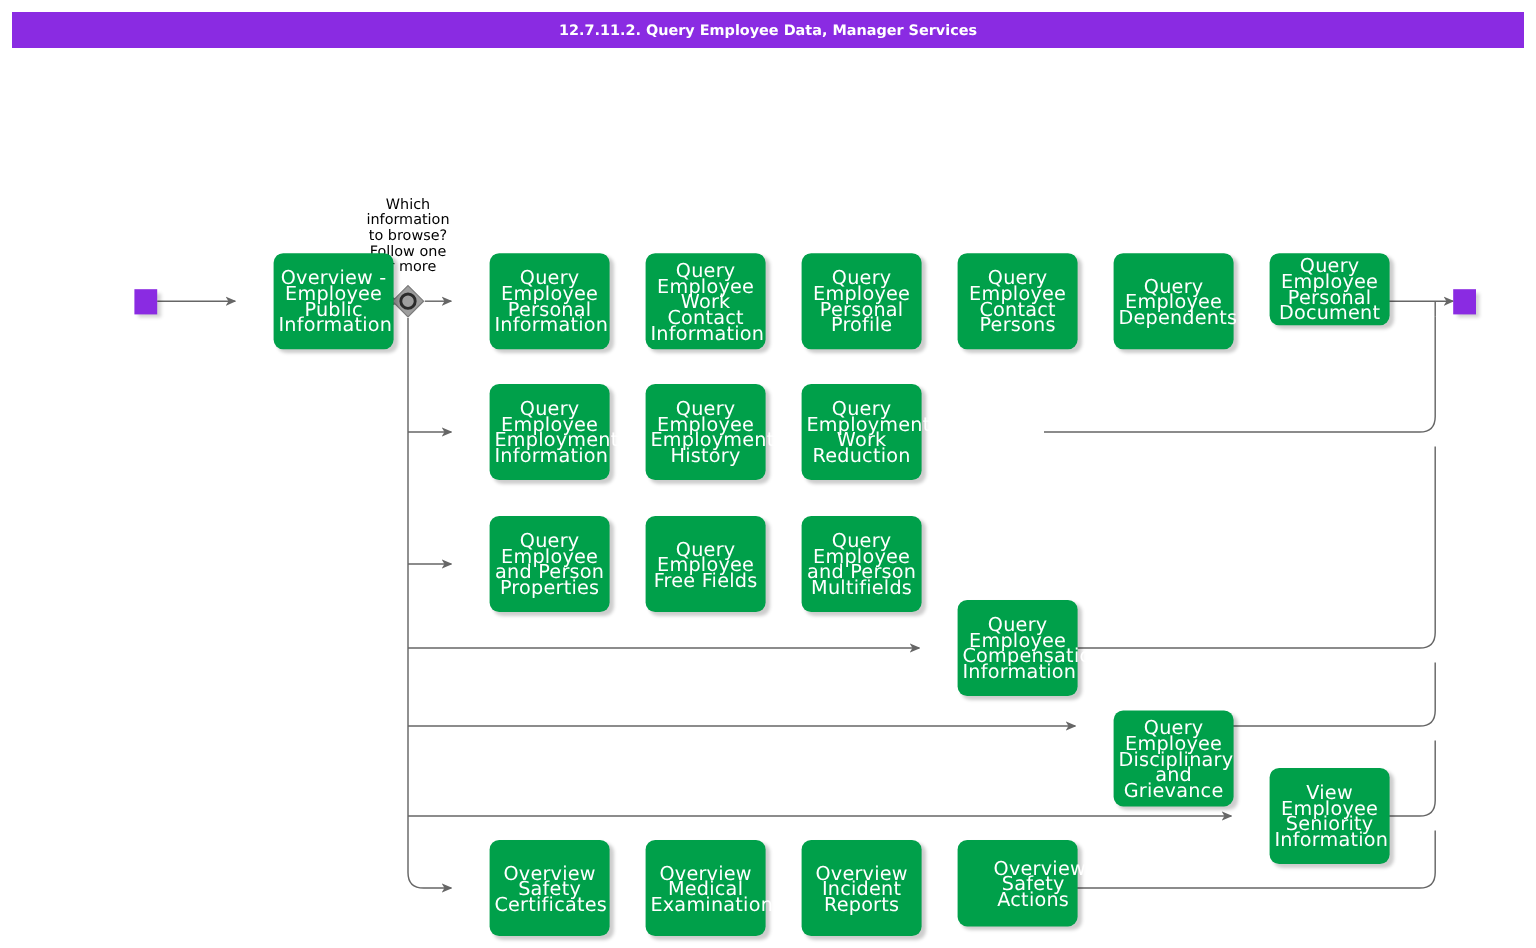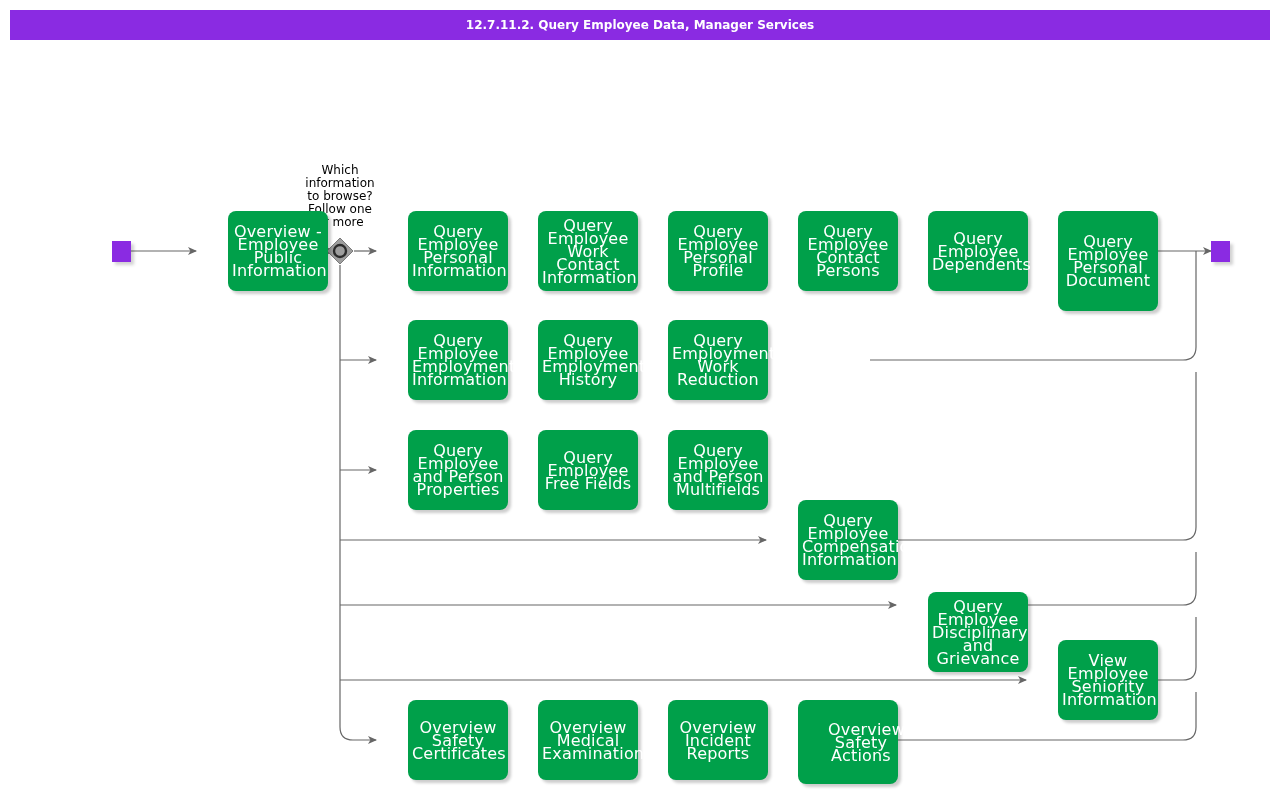--- a/index.html
+++ b/index.html
@@ -190,21 +190,21 @@
   </div>
   <div class="task" style="left:640px; top:211px; width:100px; height:80px;">
     <span class="label">Query Employee Personal Profile</span>
   </div>
   <div class="task" style="left:770px; top:211px; width:100px; height:80px;">
     <span class="label">Query Employee Contact Persons</span>
   </div>
   <div class="task" style="left:900px; top:211px; width:100px; height:80px;">
     <span class="label">Query Employee Dependents</span>
   </div>
-  <div class="task" style="left:1030px; top:211px; width:100px; height:100px;">
+  <div class="task" style="left:1030px; top:211px; width:100px; height:60px;">
     <span class="label">Query Employee Personal Document</span>
   </div>
 
   <div class="task" style="left:380px; top:320px; width:100px; height:80px;">
     <span class="label">Query Employee Employment Information</span>
   </div>
   <div class="task" style="left:510px; top:320px; width:100px; height:80px;">
     <span class="label">Query Employee Employment History</span>
   </div>
   <div class="task" style="left:640px; top:320px; width:100px; height:80px;text-align:center;">
@@ -235,17 +235,17 @@
 
   <div class="task" style="left:380px; top:700px; width:100px; height:80px;">
     <span class="label">Overview Safety Certificates</span>
   </div>
   <div class="task" style="left:510px; top:700px; width:100px; height:80px;">
     <span class="label">Overview Medical Examinations</span>
   </div>
   <div class="task" style="left:640px; top:700px; width:100px; height:80px;">
     <span class="label">Overview Incident Reports</span>
   </div>
-  <div class="task" style="left:770px; top:700px; width:100px; height:84px;padding-left:30px;">
+  <div class="task" style="left:770px; top:700px; width:100px; height:72px;padding-left:30px;">
     <span class="label">Overview Safety Actions</span>
   </div>
 
 </div>
 
 </body></html>

